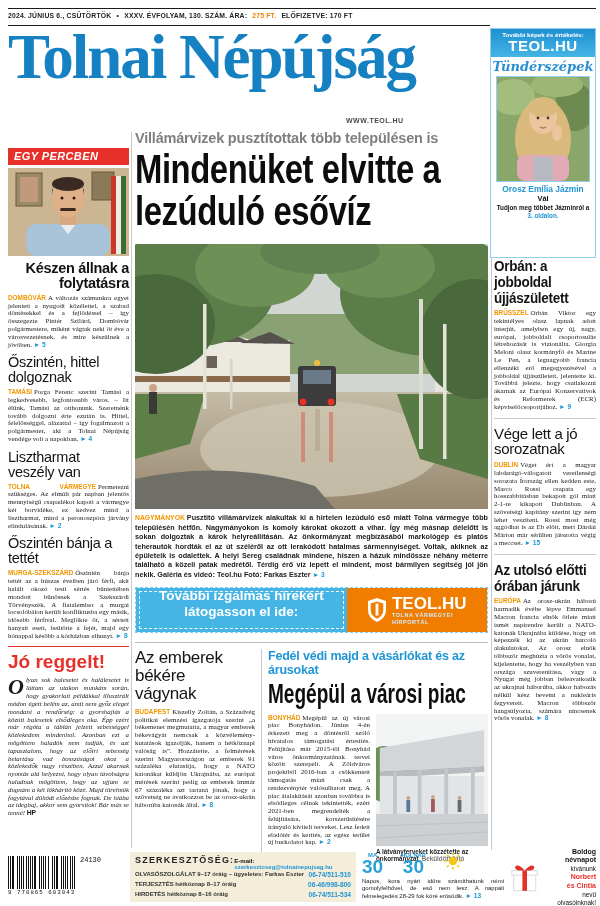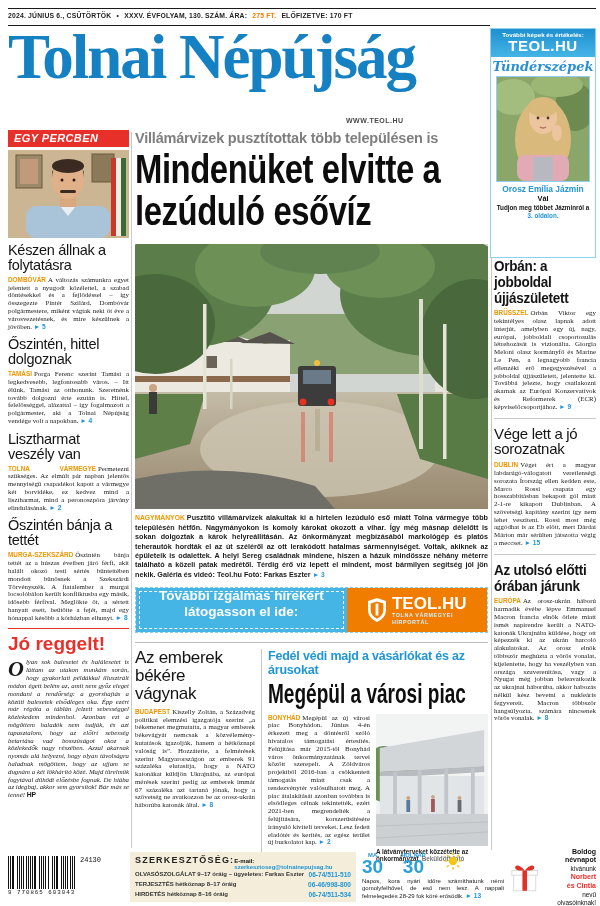--- a/index.html
+++ b/index.html
@@ -24,29 +24,29 @@
   .promo-head .lg{font-size:15px;font-weight:700;letter-spacing:.5px;display:block;line-height:1.05;}
   .promo-script{font-family:"DejaVu Serif",serif;font-style:italic;font-weight:700;color:#2a8fd0;
                 font-size:13px;padding:2px 0;}
   .promo-photo{width:92px;height:104px;margin:0 auto;border:1px solid #8fd0f0;display:block;}
   .promo-name{font-size:8.4px;font-weight:700;color:#2196d6;margin-top:2px;}
   .promo-town{font-size:7.4px;font-weight:700;color:#111;}
   .promo-more{font-size:6.3px;font-weight:700;color:#111;line-height:1.25;padding:1px 4px;}
   .promo-more .lnk{color:#2196d6;}
   
   .vrule{position:absolute;width:1px;background:#c9c9c9;}
-  .leftcol{position:absolute;top:130px;left:8px;width:121px;}
+  .leftcol{position:absolute;top:148px;left:8px;width:121px;}
   .centercol{position:absolute;top:130px;left:135px;width:353px;}
   .rightcol{position:absolute;top:258px;left:494px;width:102px;}
   
   .egy{background:#e8302a;color:#fff;font-weight:700;font-style:italic;font-size:11px;
        padding:2px 6px 3px;letter-spacing:.4px;}
   .pol-photo{width:121px;height:88px;display:block;margin:3px 0 5px;}
   .lh{font-size:14.5px;line-height:1.03;letter-spacing:-.3px;color:#141414;margin:0 0 3px;}
-  .lh.b{font-weight:400;}
+  .lh.b{font-weight:700;text-align:right;}
   .lh.r{font-weight:400;}
   .body-p{font-family:"Liberation Serif",serif;font-size:6.9px;line-height:1.13;text-align:justify;
           color:#1a1a1a;margin:0 0 7px;}
   .loc{font-family:"Liberation Sans",sans-serif;font-weight:700;font-size:6.4px;color:#f09600;margin-right:2px;}
   .pg{font-family:"Liberation Sans",sans-serif;font-weight:700;font-size:6.6px;color:#2196d6;white-space:nowrap;}
   .red-rule{border-top:1px solid #e8302a;margin:2px 0 4px;}
   .morning-title{color:#e8302a;font-size:19px;font-weight:700;margin:0 0 3px;}
   .morning-body{font-family:"Liberation Serif",serif;font-style:italic;font-size:6.8px;line-height:1.15;
                 text-align:justify;color:#1a1a1a;margin:0;}
   .dropcap{float:left;font-size:22px;line-height:.8;font-weight:700;margin:2px 2px 0 0;font-style:italic;}

